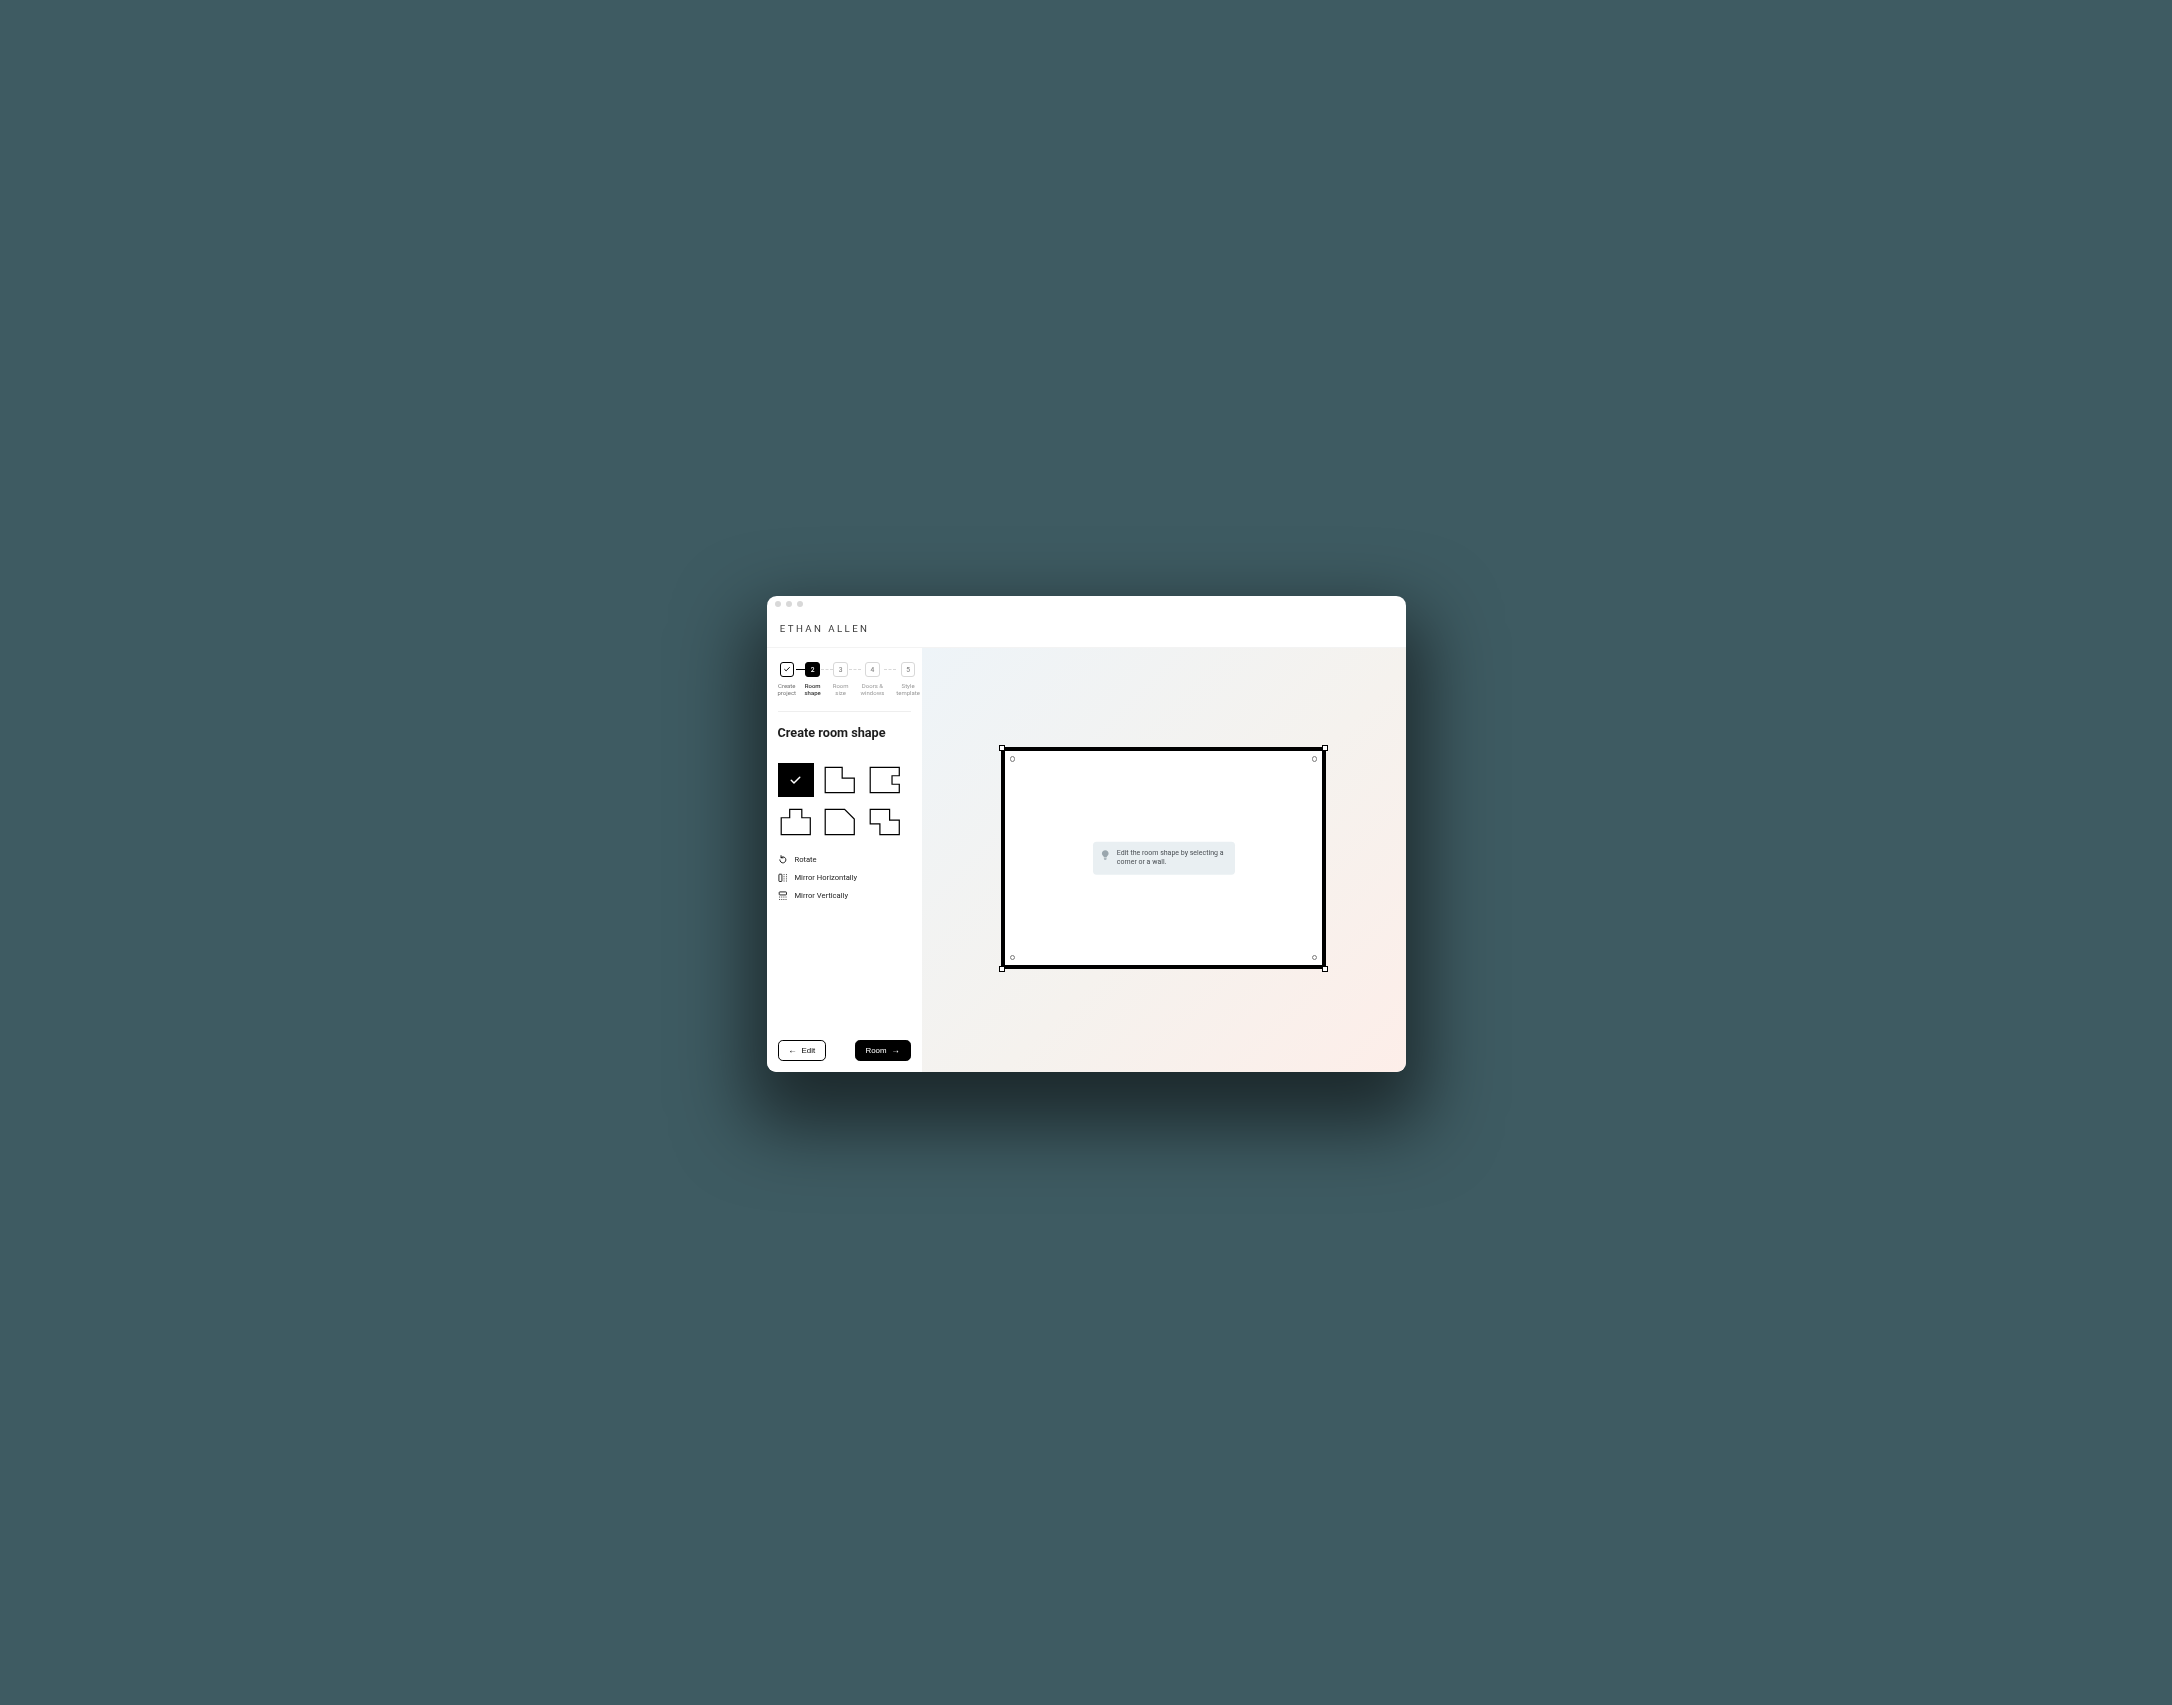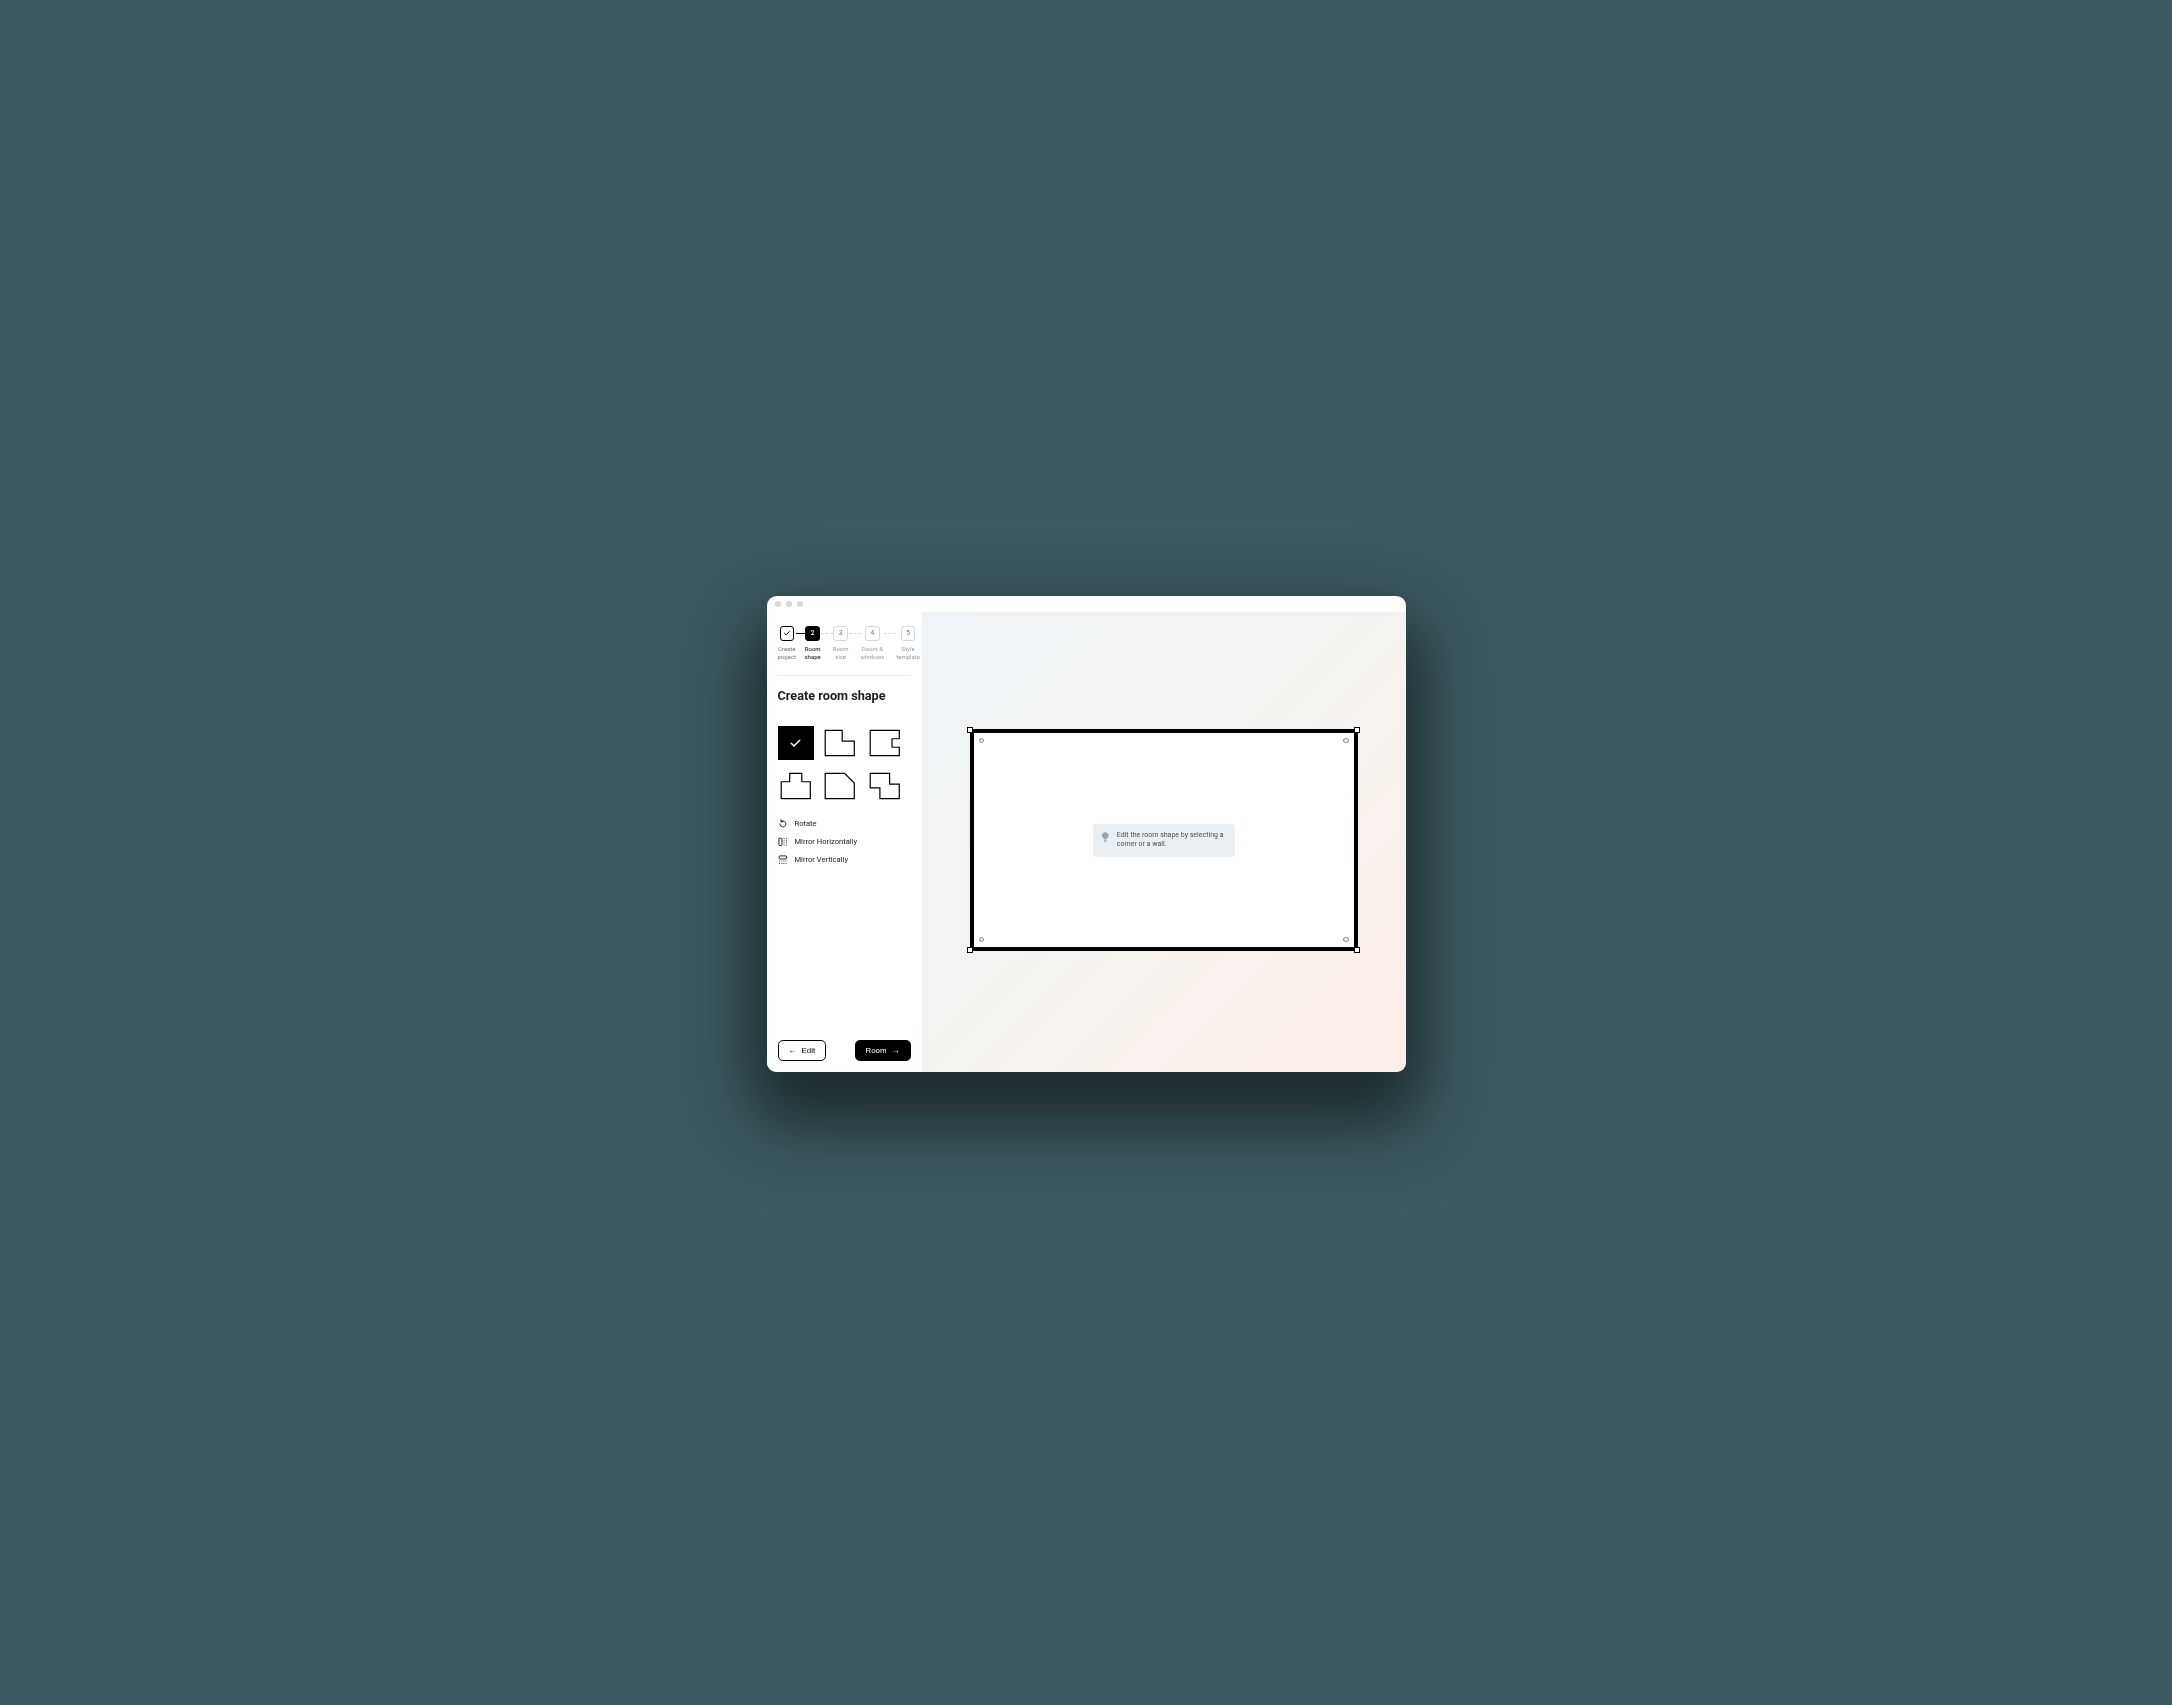--- a/index.html
+++ b/index.html
@@ -73,21 +73,21 @@
   .btn{
     height:20.6px;padding:0 9.7px;border-radius:4.8px;font-size:7.9px;font-weight:500;
     display:inline-flex;align-items:center;gap:4.8px;cursor:pointer;border:0.9px solid #000;
   }
   .btn-outline{background:#fff;color:#000}
   .btn-solid{background:#000;color:#fff}
   .arrow{font-size:8.5px;line-height:1}
 
   
   .room{
-    position:relative;width:388px;height:222px;margin-top:-3.6px;
+    position:relative;width:325px;height:222px;margin-top:-3.6px;
   }
   .room-border{
     position:absolute;inset:0;border:4.8px solid #000;background:#fff;
   }
   .handle{
     position:absolute;width:6px;height:6px;background:#fff;border:0.9px solid #000;
   }
   .handle.tl{left:-2.4px;top:-2.4px}.handle.tr{right:-2.4px;top:-2.4px}
   .handle.bl{left:-2.4px;bottom:-2.4px}.handle.br{right:-2.4px;bottom:-2.4px}
   .corner-dot{
@@ -109,20 +109,23 @@
 <body>
 
 <div class="window">
 
   <div class="titlebar">
     <div class="tl-dot"></div>
     <div class="tl-dot"></div>
     <div class="tl-dot"></div>
   </div>
 
+  <div class="header">
+    <div class="brand">ETHAN ALLEN</div>
+  </div>
 
   <div class="body">
     <aside class="sidebar">
 
       <div class="stepper">
         <div class="step done">
           <div class="step-box">
             <svg class="check-ico" viewBox="0 0 12 10">
                 <path d="M1 5 L4.2 8 L11 1" stroke="#000" stroke-width="2" fill="none" stroke-linecap="round" stroke-linejoin="round"></path>
               </svg>

